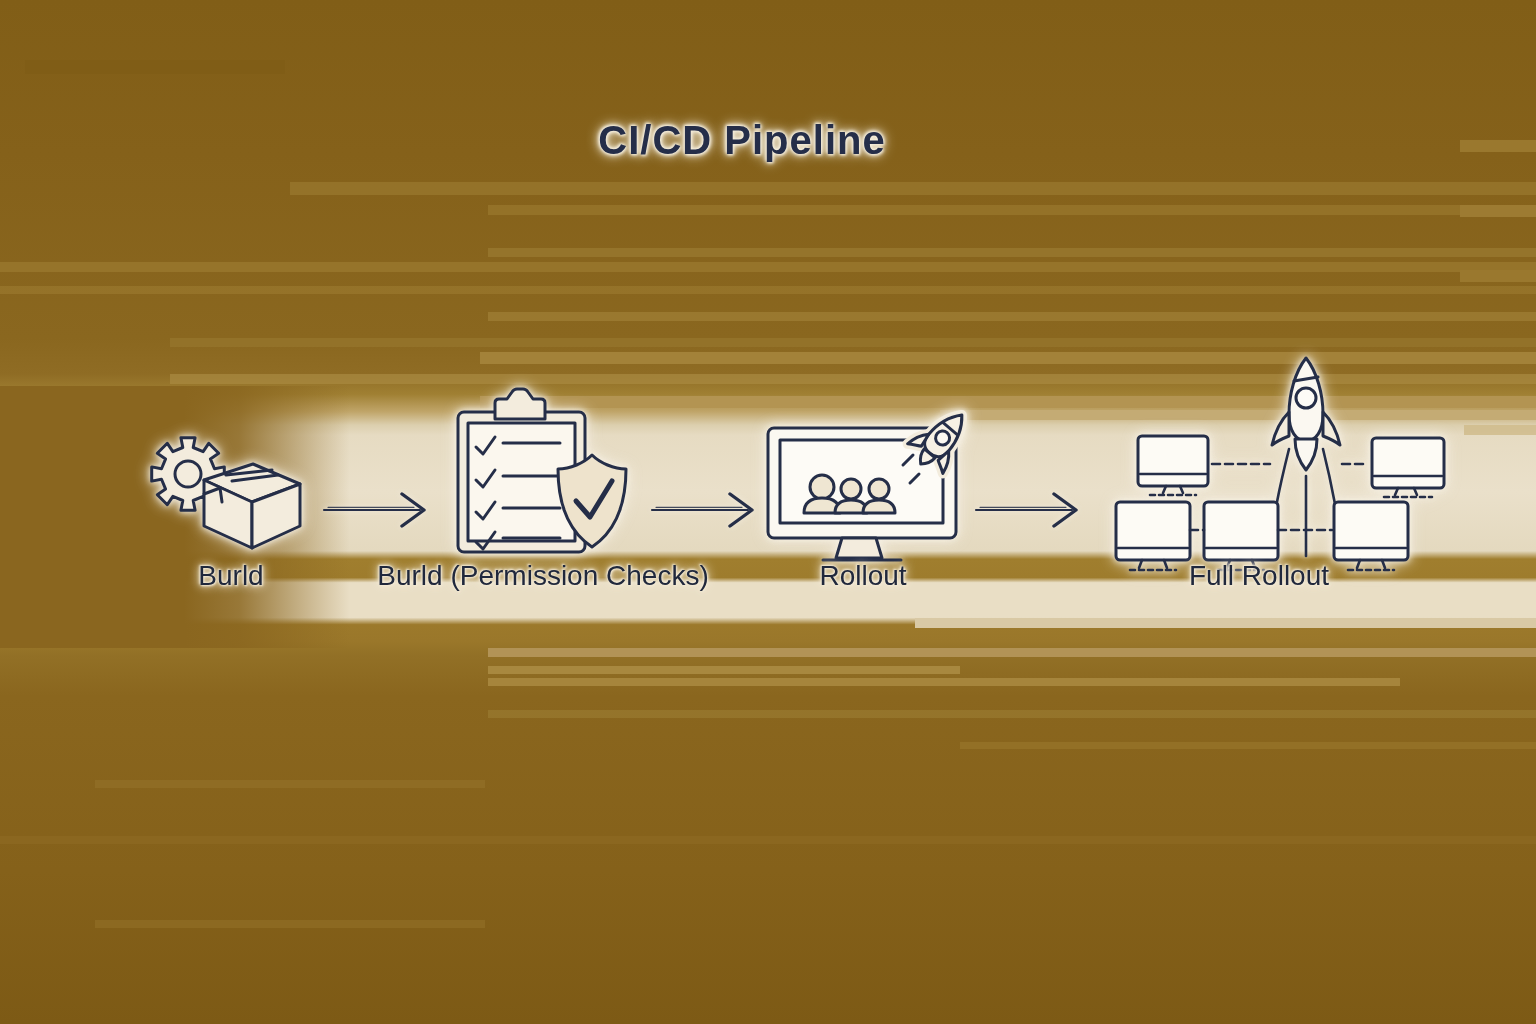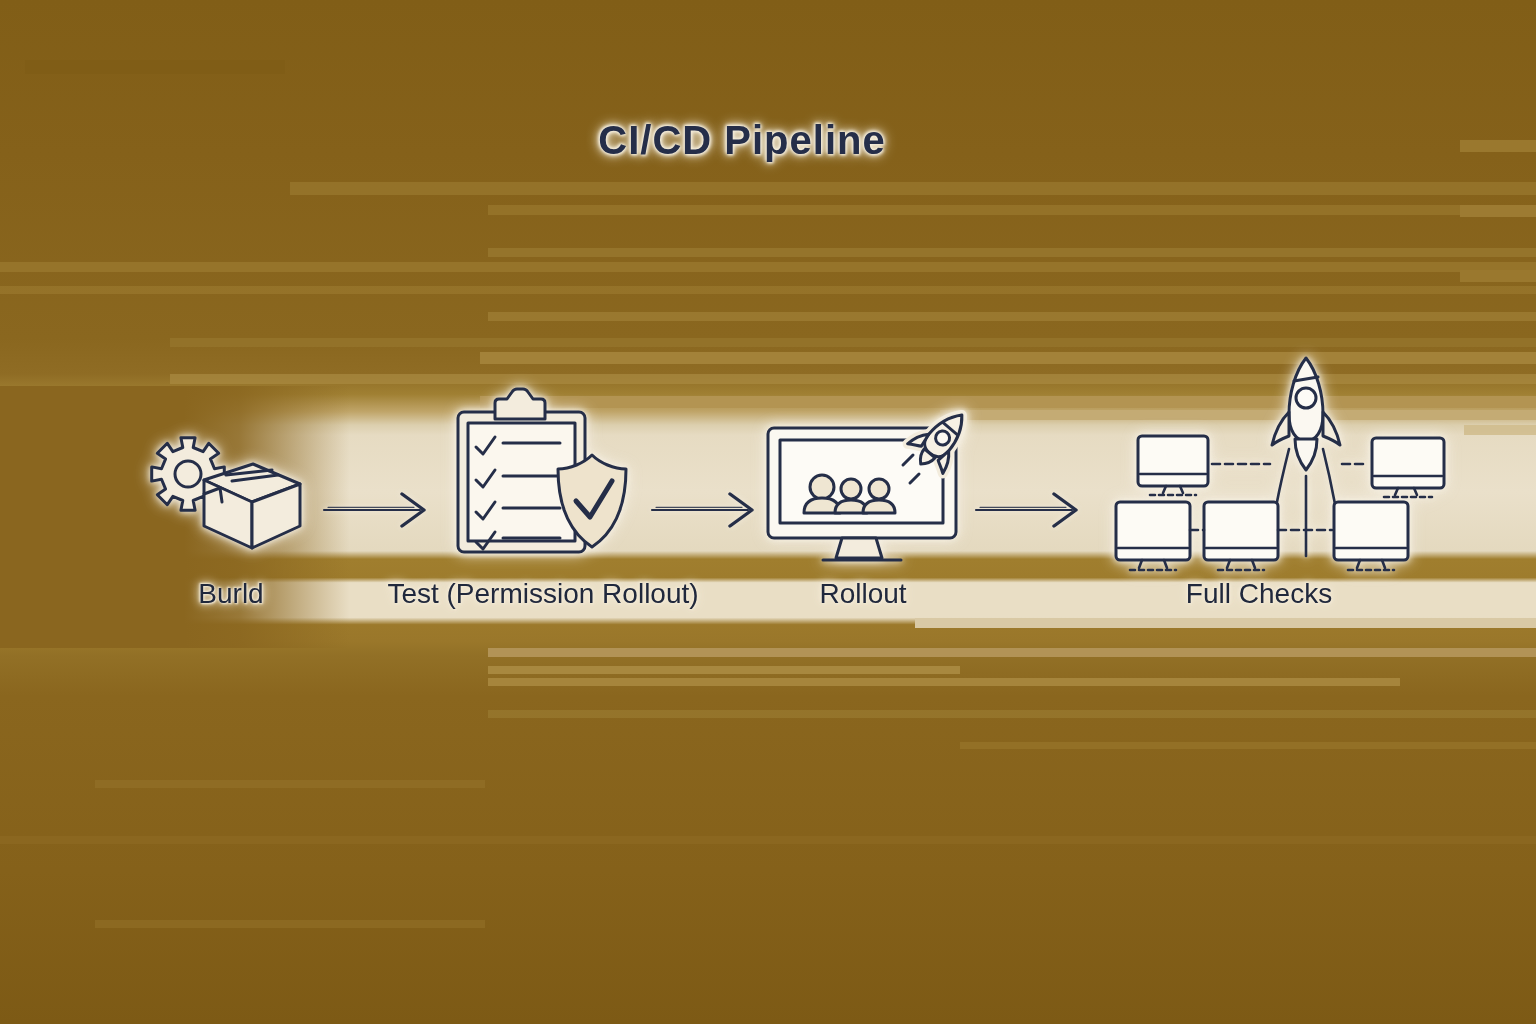--- a/index.html
+++ b/index.html
@@ -21,21 +21,21 @@
     position:absolute;left:0;top:386px;width:460px;height:262px;
     background:linear-gradient(90deg,#8a661f 0%,#8a661f 40%,rgba(138,102,31,.85) 52%,rgba(138,102,31,0) 76%);
     pointer-events:none;
   }
   .title{
     position:absolute;top:118px;left:742px;transform:translateX(-50%);
     font-size:40px;font-weight:700;letter-spacing:1px;color:#252e49;white-space:nowrap;
     text-shadow:0 0 5px #f5eedd,0 0 9px #f5eedd,0 0 14px #f5eedd,1px 1px 3px #f5eedd,-1px -1px 3px #f5eedd;
   }
   .stage-label{
-    position:absolute;top:578px;transform:translateX(-50%);
+    position:absolute;top:560px;transform:translateX(-50%);
     font-size:28px;font-weight:400;color:#20283c;white-space:nowrap;letter-spacing:0px;
     text-shadow:0 0 4px #f3ead6,0 0 8px #f3ead6,0 0 12px #f3ead6,1px 1px 2px #f3ead6,-1px -1px 2px #f3ead6;
   }
   .icon-svg{position:absolute;
     filter:drop-shadow(0 0 3px rgba(246,240,228,.95)) drop-shadow(0 0 7px rgba(246,240,228,.85));
   }
   .arrow-svg{position:absolute;
     filter:drop-shadow(0 0 3px rgba(246,240,228,.8));
   }
   svg{overflow:visible;}
@@ -120,21 +120,21 @@
             <path d="M55 123 H112"></path>
           <path d="M28 157 L35 164 L47 147"></path>
             <path d="M55 153 H112"></path>
         </g>
         <g>
           <path fill="#eee3cc" d="M144 70 C152 78 166 84 178 84 C178 118 168 146 144 162 C120 146 110 118 110 84 C122 84 136 78 144 70 Z"></path>
           <path fill="none" stroke-width="5" d="M128 116 L142 132 L164 96"></path>
         </g>
       </g>
     </svg>
-    <div class="stage-label" style="left:543px">Test (Permission Rollout)</div>
+    <div class="stage-label" style="left:543px">Burld (Permission Checks)</div>
   </div>
 
   <svg class="arrow-svg" style="left:648px;top:486px" width="120" height="44" viewBox="0 0 120 44">
     <g stroke="#252e48" fill="none" stroke-linecap="round" stroke-linejoin="round">
       <path d="M4 24 H100" stroke-width="2.2"></path>
       <path d="M8 21.3 H94" stroke-width="1.2" opacity=".85"></path>
       <path d="M82 8 L104 24 L82 40" stroke-width="3.4"></path>
     </g>
   </svg>
 
@@ -232,16 +232,16 @@
           <path d="M248 218 H294" stroke-dasharray="5 4"></path>
         </g>
         <g fill="none" stroke-dasharray="8 5">
           <path d="M112 112 H170"></path>
           <path d="M242 112 H268"></path>
           <path d="M90 178 H104"></path>
           <path d="M178 178 H232"></path>
         </g>
       </g>
     </svg>
-    <div class="stage-label" style="left:1259px">Full Checks</div>
+    <div class="stage-label" style="left:1259px">Full Rollout</div>
   </div>
 
 </div>
 
 </body></html>

